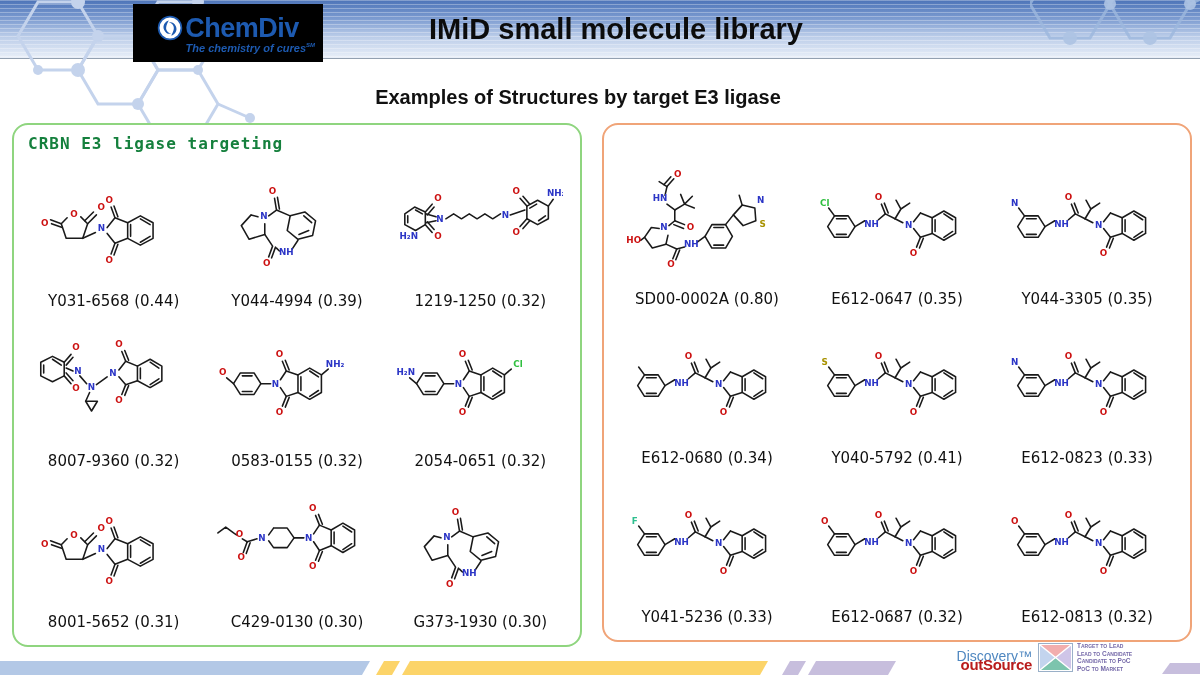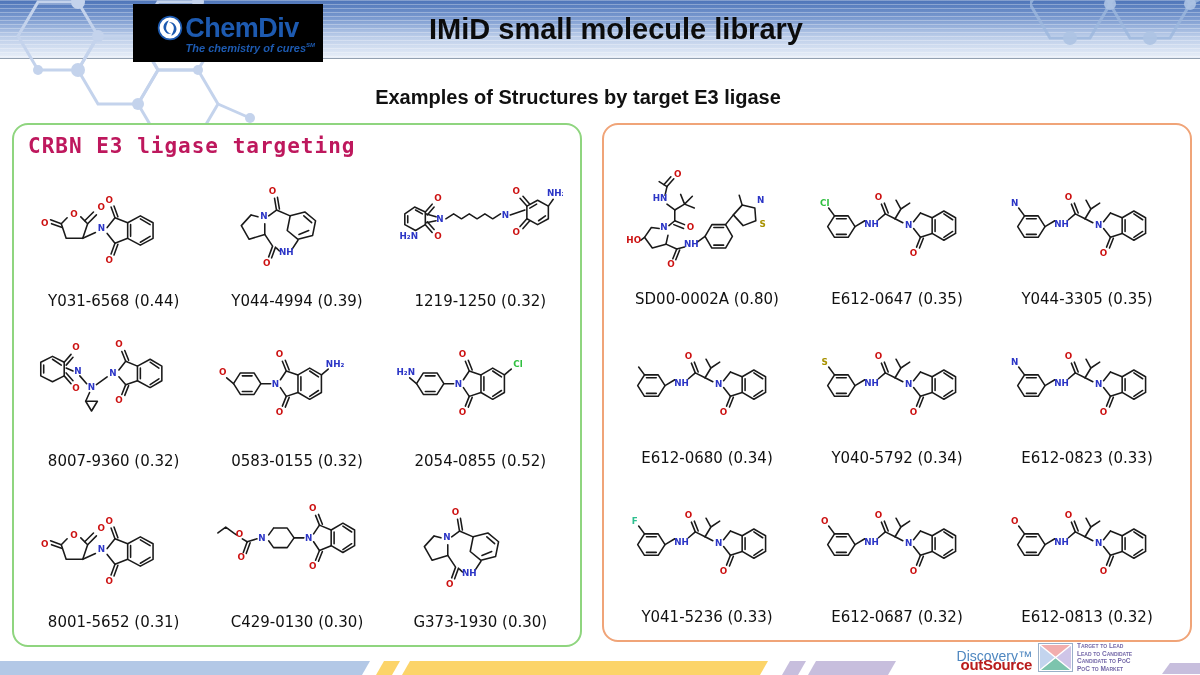--- a/index.html
+++ b/index.html
@@ -23,21 +23,21 @@
   .slide-title{position:absolute;left:0;right:0;top:13px;text-align:center;z-index:2;
     font-size:29px;font-weight:bold;color:#0c0c0c;padding-left:32px;}
   .slide-subtitle{position:absolute;left:0;right:44px;top:86px;text-align:center;
     font-size:20px;font-weight:bold;color:#111;}
 
   
   .panel{position:absolute;background:#fff;border:2px solid;border-radius:16px;}
   .panel-crbn{left:12px;top:123px;width:566px;height:520px;border-color:#8fd57f;}
   .panel-vhl{left:602px;top:123px;width:586px;height:515px;border-color:#f0a478;}
   .panel-title{position:absolute;top:9px;font-family:"DejaVu Sans Mono",monospace;
-    font-weight:bold;font-size:21px;color:#be185d;letter-spacing:1px;white-space:nowrap;text-align:center;}
+    font-weight:bold;font-size:16px;color:#15803d;letter-spacing:1px;white-space:nowrap;text-align:center;}
   .panel-crbn .panel-title{left:14px;}
   .panel-vhl .panel-title{right:14px;top:7px;}
   .grid{position:absolute;left:8px;right:8px;top:28px;bottom:10px;
     display:grid;grid-template-columns:1fr 1fr 1fr;grid-template-rows:1fr 1fr 1fr;}
   .cell{display:flex;flex-direction:column;align-items:center;justify-content:flex-end;overflow:hidden;}
   .structure{flex:1;display:flex;align-items:center;justify-content:center;width:100%;}
   .structure svg{width:166px;height:auto;}
   .clabel{height:22px;font-size:15px;color:#111;font-family:"DejaVu Sans",sans-serif;}
 
   
@@ -259,21 +259,21 @@
     <path d="M98 43 L107 49 M107 63 L98 69 M89 49 L89 63"></path>
     <path d="M110 47 L117 41"></path>
   </g>
   <text class="at accentL" x="9" y="47" fill="#2b35c6">H₂N</text>
   <text class="at n" x="63" y="59">N</text>
   <text class="at o" x="67" y="29">O</text>
   <text class="at o" x="67" y="88">O</text>
   <text class="at accentR" x="124" y="39" fill="#2fbf3f">Cl</text>
 </svg>
           </div>
-          <div class="clabel">2054-0855 (0.52)</div>
+          <div class="clabel">2054-0651 (0.32)</div>
         </div>
         <div class="cell">
           <div class="structure">
             <svg viewBox="0 0 170 110">
   <g class="bd">
     <path d="M37 50 L31 56 L36 71 L53 71 L58 56 L51 49"></path>
     <path d="M58 56 L67 47 M55 53 L64 44"></path>
     <path d="M31 56 L20 52 M32 60 L21 56"></path>
     <path d="M53 71 L66 65"></path>
     <path d="M78 60 L86 50 M86 50 L99 55 M99 55 L99 71 M99 71 L86 76 M86 76 L78 66"></path>
@@ -478,21 +478,21 @@
     <path d="M121 51 L133 44 L145 51 L145 67 L133 74 L121 67"></path>
     <path d="M133 47 L142 53 M142 65 L133 71 M124 53 L124 65"></path>
   </g>
   <text class="at accentL" x="11" y="39" fill="#a89200">S</text>
   <text class="at n" x="59" y="60">NH</text>
   <text class="at o" x="66" y="33">O</text>
   <text class="at n" x="97" y="61">N</text>
   <text class="at o" x="102" y="90">O</text>
 </svg>
           </div>
-          <div class="clabel">Y040-5792 (0.34)</div>
+          <div class="clabel">Y040-5792 (0.41)</div>
         </div>
         <div class="cell">
           <div class="structure">
             <svg viewBox="0 0 170 110">
   <g class="bd">
     <path d="M14 60 L21 49 L35 49 L42 60 L35 71 L21 71 Z"></path>
     <path d="M23 52 L33 52 M23 68 L33 68"></path>
     <path d="M21 49 L15 41"></path>
     <path d="M42 60 L52 54"></path>
     <path d="M66 53 L73 47"></path>

